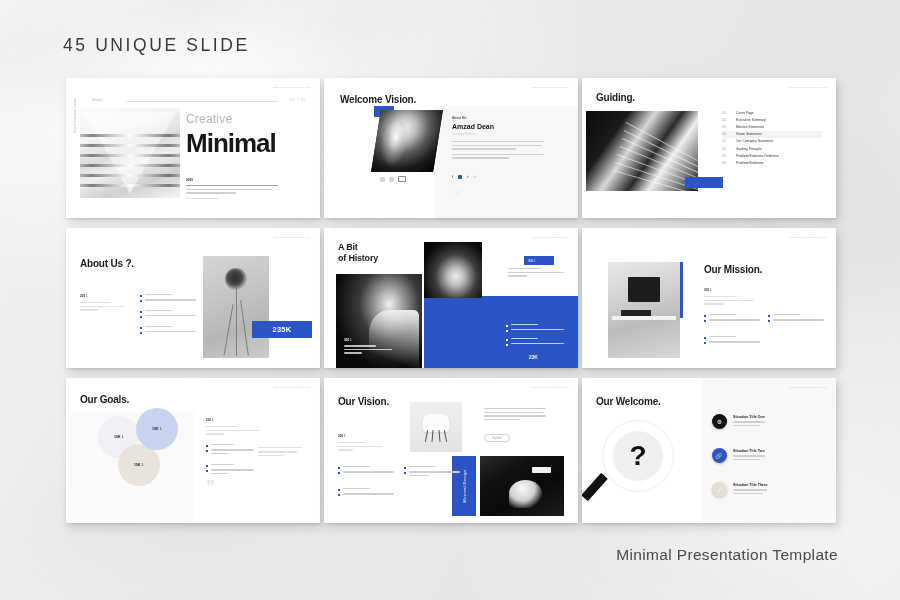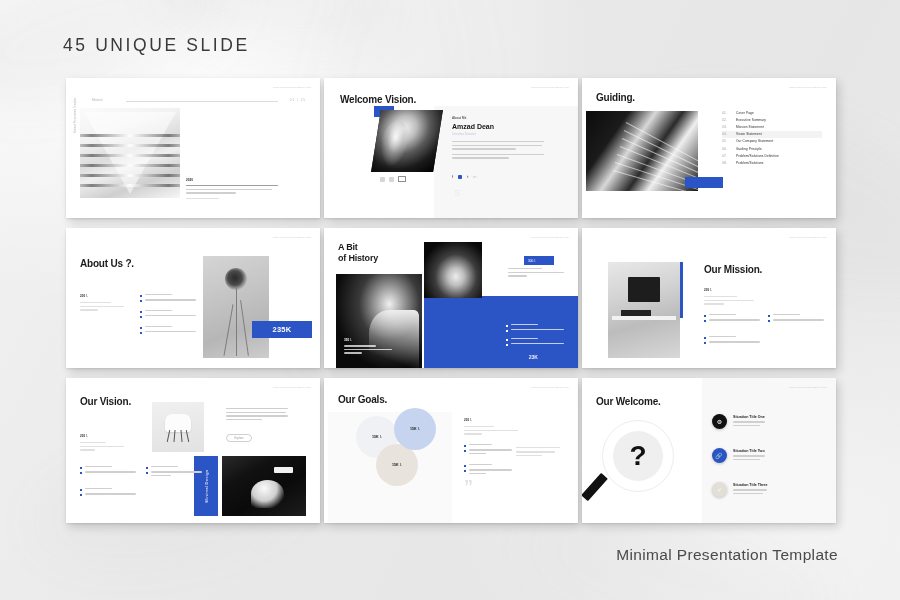--- a/index.html
+++ b/index.html
@@ -328,20 +328,24 @@
     <div class="s1-img">
       <div class="cone"></div>
       <div class="slat" style="top:26px"></div>
       <div class="slat" style="top:36px"></div>
       <div class="slat" style="top:46px"></div>
       <div class="slat" style="top:56px"></div>
       <div class="slat" style="top:66px"></div>
       <div class="slat" style="top:76px"></div>
     </div>
     <div class="s1-side">Minimal Presentation Template</div>
+    <div class="s1-text">
+      <div class="s1-creative">Creative</div>
+      <div class="s1-minimal">Minimal</div>
+    </div>
     <div class="s1-meta">
       <div class="micro b">2020</div>
       <span class="ln dk" style="width:96%;margin-top:3px"></span>
       <span class="ln" style="width:90%"></span>
       <span class="ln" style="width:52%"></span>
       <span class="ln lt" style="width:34%;margin-top:4px"></span>
     </div>
   </div>
 
   <div class="slide">
@@ -583,97 +587,20 @@
       <div class="brow">
           <span class="bdot"></span>
         <span class="blines">
             <span class="ln" style="width:100%"></span>
           </span>
         </div>
     </div>
   </div>
 
   <div class="slide">
-    <div class="wm">www.minimalpresentation.com</div>
-    <div class="s-title" style="left:14px;top:18px;font-size:10px;">Our Vision.</div>
-    <div class="s7-photo1">
-      <div class="chair"></div>
-      <div class="legs">
-        <i style="left:0;transform:rotate(12deg)"></i>
-        <i style="left:6px;transform:rotate(5deg)"></i>
-        <i style="left:13px;transform:rotate(-5deg)"></i>
-        <i style="left:19px;transform:rotate(-12deg)"></i>
-      </div>
-    </div>
-    <div class="s7-right">
-      <span class="ln" style="width:100%"></span>
-      <span class="ln" style="width:96%"></span>
-      <span class="ln" style="width:100%"></span>
-      <span class="ln" style="width:58%"></span>
-    </div>
-    <div class="s7-btn">Explore</div>
-    <div class="s7-blue">
-      <span>Minimal Design</span>
-    </div>
-    <div class="s7-photo2">
-      <div class="cha"></div>
-      <div class="phone"></div>
-    </div>
-    <div class="s7-left">
-      <div class="micro b">230 /.</div>
-      <span class="ln lt" style="width:60%;margin-top:4px"></span>
-      <span class="ln lt" style="width:100%"></span>
-      <span class="ln lt" style="width:34%"></span>
-    </div>
-    <div class="s7-bulA bullets">
-      <div class="brow">
-          <span class="bdot"></span>
-        <span class="blines">
-            <span class="ln" style="width:54%"></span>
-          </span>
-        </div>
-      <div class="brow">
-          <span class="bdot"></span>
-        <span class="blines">
-            <span class="ln" style="width:100%"></span>
-          </span>
-        </div>
-    </div>
-    <div class="s7-bulB bullets">
-      <div class="brow">
-          <span class="bdot"></span>
-        <span class="blines">
-            <span class="ln" style="width:54%"></span>
-          </span>
-        </div>
-      <div class="brow">
-          <span class="bdot"></span>
-        <span class="blines">
-            <span class="ln" style="width:100%"></span>
-            <span class="ln" style="width:40%"></span>
-          </span>
-        </div>
-    </div>
-    <div class="s7-bulC bullets">
-      <div class="brow">
-          <span class="bdot"></span>
-        <span class="blines">
-            <span class="ln" style="width:54%"></span>
-          </span>
-        </div>
-      <div class="brow">
-          <span class="bdot"></span>
-        <span class="blines">
-            <span class="ln" style="width:100%"></span>
-          </span>
-        </div>
-    </div>
-  </div>
-
-  <div class="slide">
     <div class="s8-canvas"></div>
     <div class="wm">www.minimalpresentation.com</div>
     <div class="s-title" style="left:14px;top:16px;font-size:10px;">Our Goals.</div>
     <div class="circ c1">15K /.</div>
     <div class="circ c3">15K /.</div>
     <div class="circ c2">15K /.</div>
     <div class="s8-right">
       <div class="micro b">230 /.</div>
       <span class="ln lt" style="width:56%;margin-top:4px"></span>
       <span class="ln lt" style="width:100%"></span>
@@ -711,20 +638,97 @@
         <span class="blines">
             <span class="ln" style="width:100%"></span>
             <span class="ln" style="width:40%"></span>
           </span>
         </div>
     </div>
     <div class="s8-quote">”</div>
   </div>
 
   <div class="slide">
+    <div class="wm">www.minimalpresentation.com</div>
+    <div class="s-title" style="left:14px;top:18px;font-size:10px;">Our Vision.</div>
+    <div class="s7-photo1">
+      <div class="chair"></div>
+      <div class="legs">
+        <i style="left:0;transform:rotate(12deg)"></i>
+        <i style="left:6px;transform:rotate(5deg)"></i>
+        <i style="left:13px;transform:rotate(-5deg)"></i>
+        <i style="left:19px;transform:rotate(-12deg)"></i>
+      </div>
+    </div>
+    <div class="s7-right">
+      <span class="ln" style="width:100%"></span>
+      <span class="ln" style="width:96%"></span>
+      <span class="ln" style="width:100%"></span>
+      <span class="ln" style="width:58%"></span>
+    </div>
+    <div class="s7-btn">Explore</div>
+    <div class="s7-blue">
+      <span>Minimal Design</span>
+    </div>
+    <div class="s7-photo2">
+      <div class="cha"></div>
+      <div class="phone"></div>
+    </div>
+    <div class="s7-left">
+      <div class="micro b">230 /.</div>
+      <span class="ln lt" style="width:60%;margin-top:4px"></span>
+      <span class="ln lt" style="width:100%"></span>
+      <span class="ln lt" style="width:34%"></span>
+    </div>
+    <div class="s7-bulA bullets">
+      <div class="brow">
+          <span class="bdot"></span>
+        <span class="blines">
+            <span class="ln" style="width:54%"></span>
+          </span>
+        </div>
+      <div class="brow">
+          <span class="bdot"></span>
+        <span class="blines">
+            <span class="ln" style="width:100%"></span>
+          </span>
+        </div>
+    </div>
+    <div class="s7-bulB bullets">
+      <div class="brow">
+          <span class="bdot"></span>
+        <span class="blines">
+            <span class="ln" style="width:54%"></span>
+          </span>
+        </div>
+      <div class="brow">
+          <span class="bdot"></span>
+        <span class="blines">
+            <span class="ln" style="width:100%"></span>
+            <span class="ln" style="width:40%"></span>
+          </span>
+        </div>
+    </div>
+    <div class="s7-bulC bullets">
+      <div class="brow">
+          <span class="bdot"></span>
+        <span class="blines">
+            <span class="ln" style="width:54%"></span>
+          </span>
+        </div>
+      <div class="brow">
+          <span class="bdot"></span>
+        <span class="blines">
+            <span class="ln" style="width:100%"></span>
+          </span>
+        </div>
+    </div>
+  </div>
+
+  <div class="slide">
     <div class="s9-shade"></div>
     <div class="wm">www.minimalpresentation.com</div>
     <div class="s-title" style="left:14px;top:18px;font-size:10px;">Our Welcome.</div>
     <div class="s9-glass">
       <div class="handle"></div>
       <div class="ring"></div>
       <div class="inner">?</div>
     </div>
 
     <div class="s9-item s9-i1">

